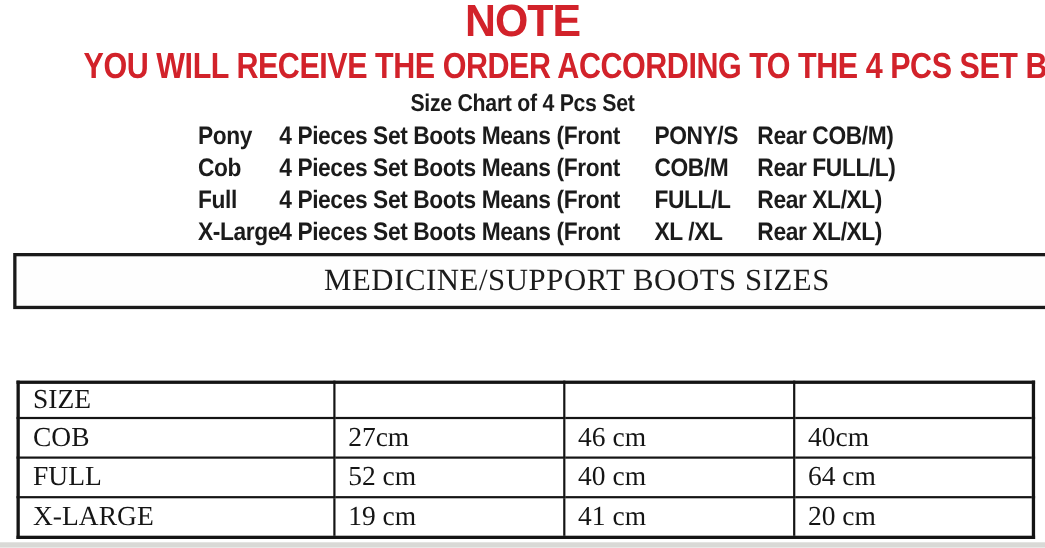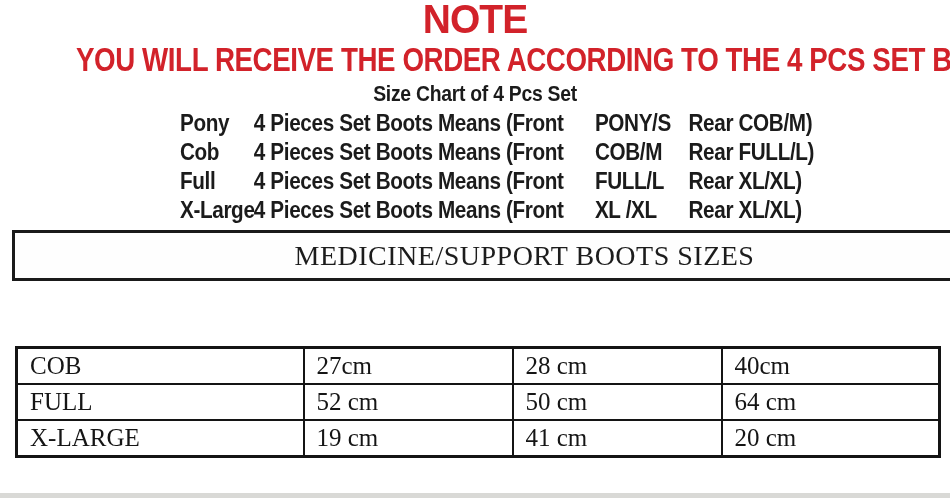--- a/index.html
+++ b/index.html
@@ -145,30 +145,36 @@
 </div>
 
 <table class="sizes">
   <colgroup>
     <col class="c1">
       <col class="c2">
       <col class="c3">
       <col class="c4">
   </colgroup>
   <tbody>
+    <tr class="head-row">
+      <td>SIZE</td>
+      <td></td>
+      <td></td>
+      <td></td>
+    </tr>
     <tr class="data-row">
       <td>COB</td>
       <td>27cm</td>
-      <td>28 cm</td>
+      <td>46 cm</td>
       <td>40cm</td>
     </tr>
     <tr class="data-row">
       <td>FULL</td>
       <td>52 cm</td>
-      <td>50 cm</td>
+      <td>40 cm</td>
       <td>64 cm</td>
     </tr>
     <tr class="data-row">
       <td>X-LARGE</td>
       <td>19 cm</td>
       <td>41 cm</td>
       <td>20 cm</td>
     </tr>
   </tbody>
 </table>

